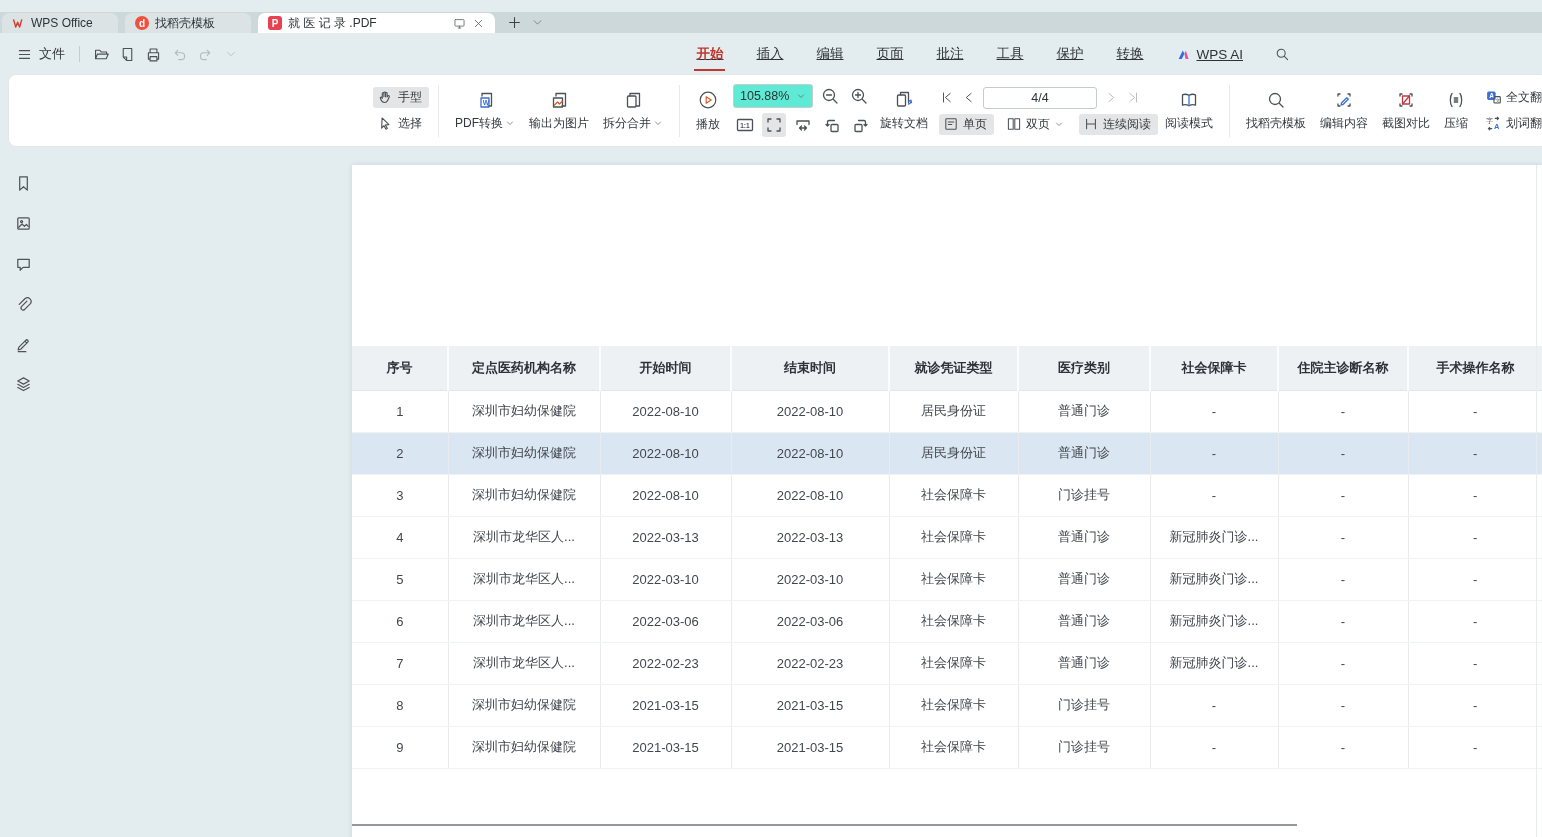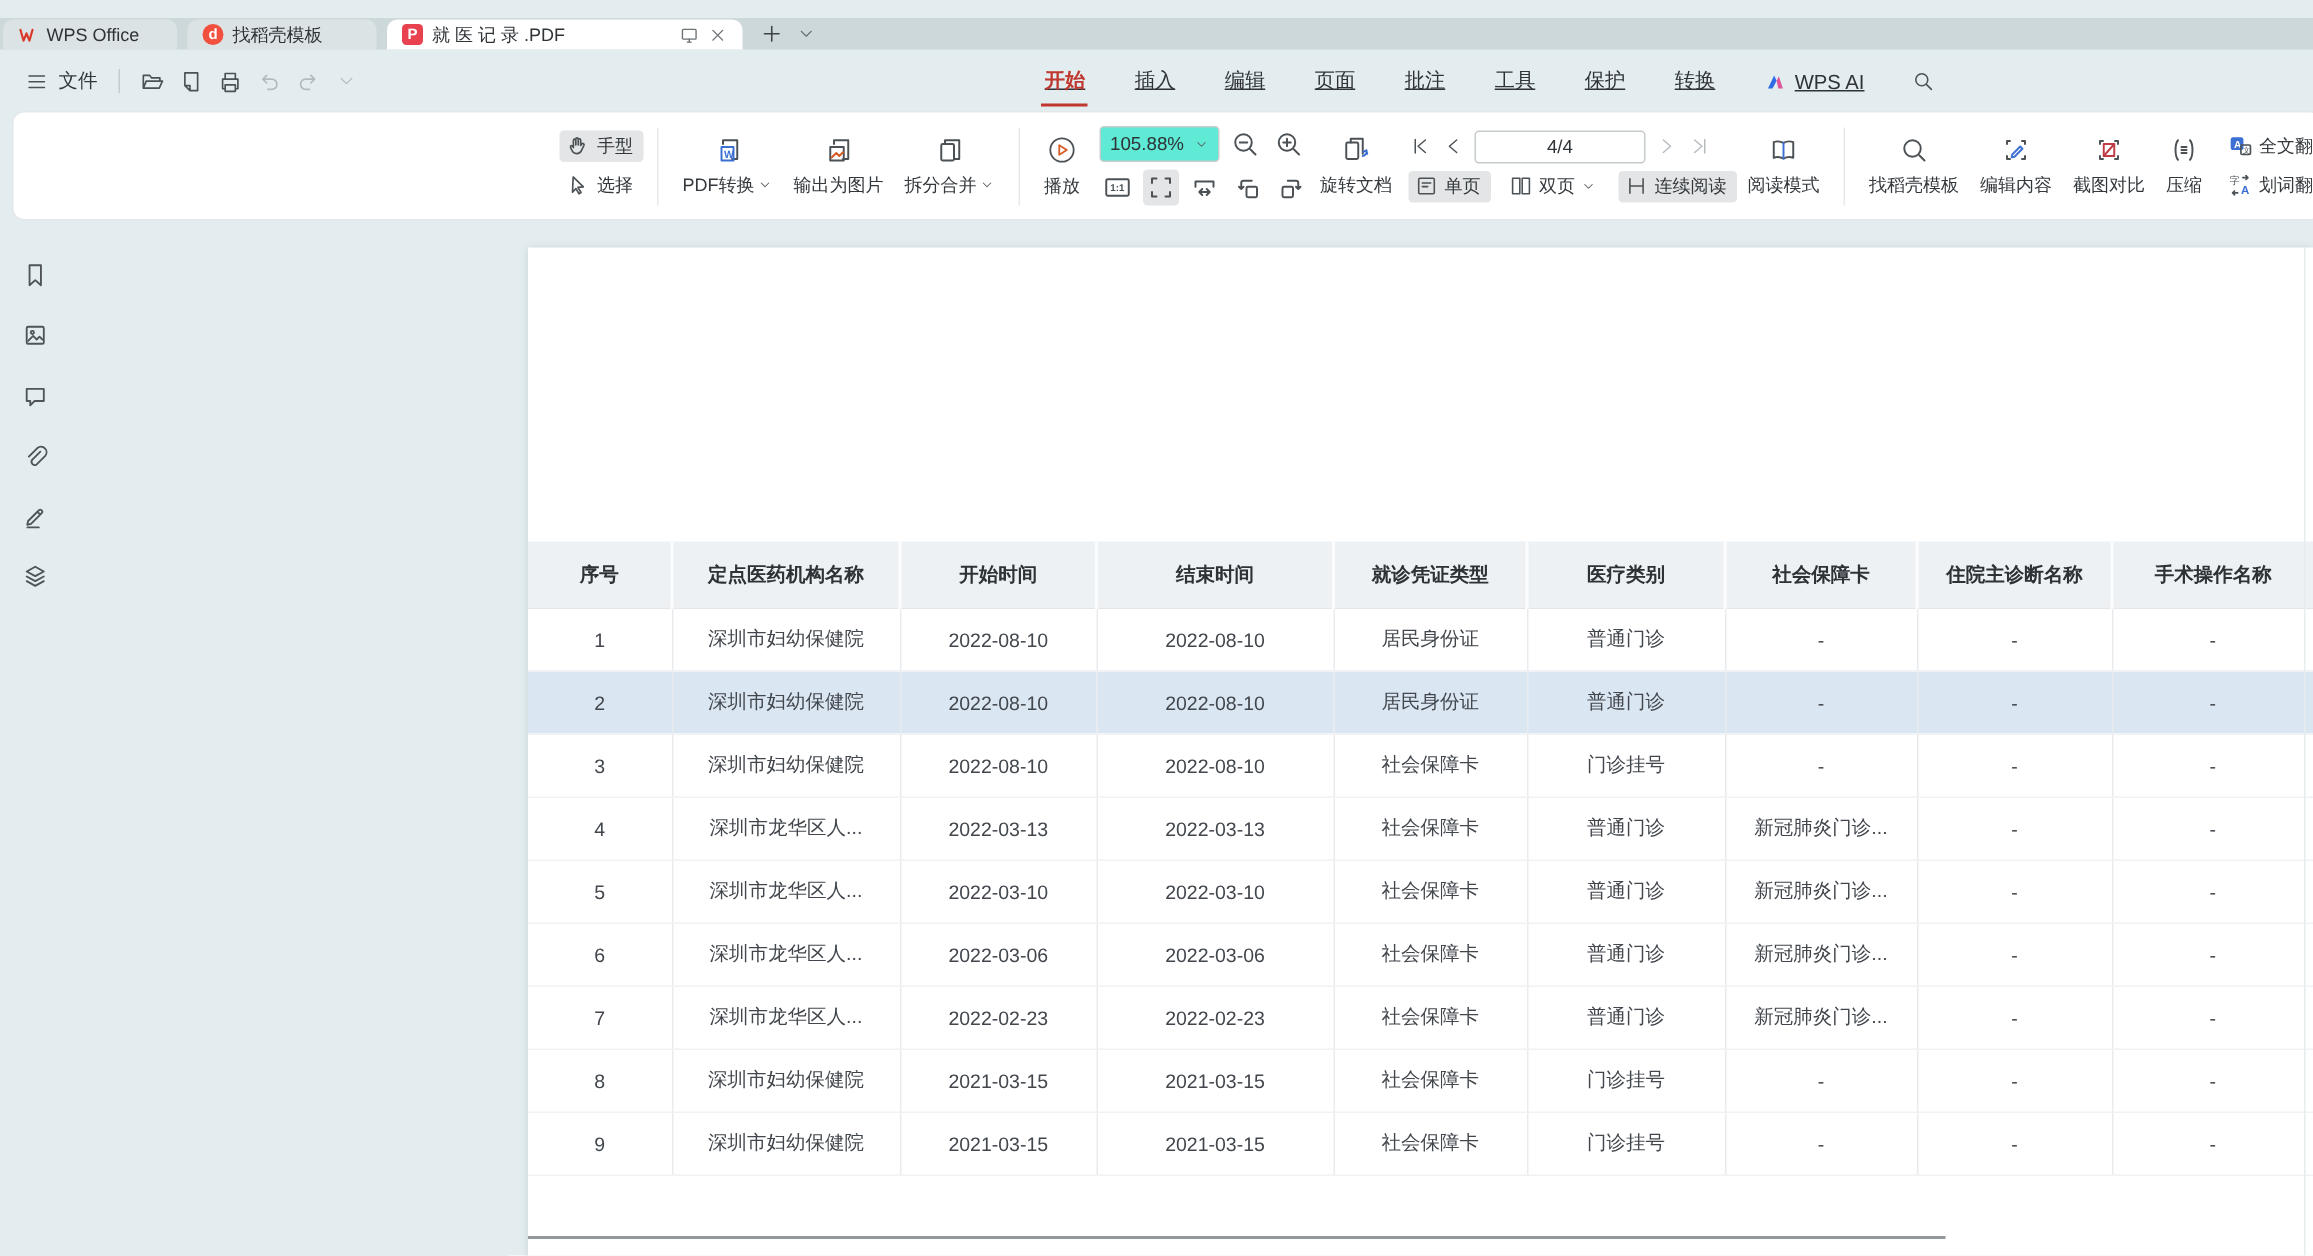--- a/index.html
+++ b/index.html
@@ -59,21 +59,21 @@
   .chev path { fill:none; stroke:#5a6064; stroke-width:1.4; stroke-linecap:round; stroke-linejoin:round; }
 
   
   .side-rail { position:absolute; left:0; top:135px; width:46px; bottom:0; }
   .rail-btn { position:absolute; left:12px; width:22px; height:22px; display:flex; align-items:center; justify-content:center; }
   .ri { width:19px; height:19px; }
   .ri path, .ri rect, .ri circle { fill:none; stroke:#4e5458; stroke-width:1.3; stroke-linecap:round; stroke-linejoin:round; }
 
   
   .page { position:absolute; left:352px; top:153px; right:0; bottom:0; background:#fff; box-shadow:0 0 5px rgba(40,60,70,.14); }
-  .doc-table { position:absolute; left:0; top:196px; width:1190px; table-layout:fixed; border-collapse:collapse; font-size:13px; color:#42474d; }
+  .doc-table { position:absolute; left:0; top:181px; width:1190px; table-layout:fixed; border-collapse:collapse; font-size:13px; color:#42474d; }
   .doc-table th { height:44px; background:#eef1f3; color:#2e3237; font-weight:bold; font-size:13px; text-align:center; border-right:2px solid #fbfcfd; border-bottom:1px solid #e3e6e9; }
   .doc-table td { height:42px; text-align:center; border-right:1px solid #e9ebee; border-bottom:1px solid #f0f2f4; background:#fff; }
   .doc-table tr.hl td { background:#dbe6f3; }
   .doc-table td:last-child, .doc-table th:last-child { border-right:none; }
   .table-bottom-line { position:absolute; left:0; top:659px; width:945px; height:2px; background:#94979b; }
   .page-edge { position:absolute; right:5px; top:0; bottom:0; width:1px; background:#e7edef; }
 </style>
 </head>
 <body>
 

